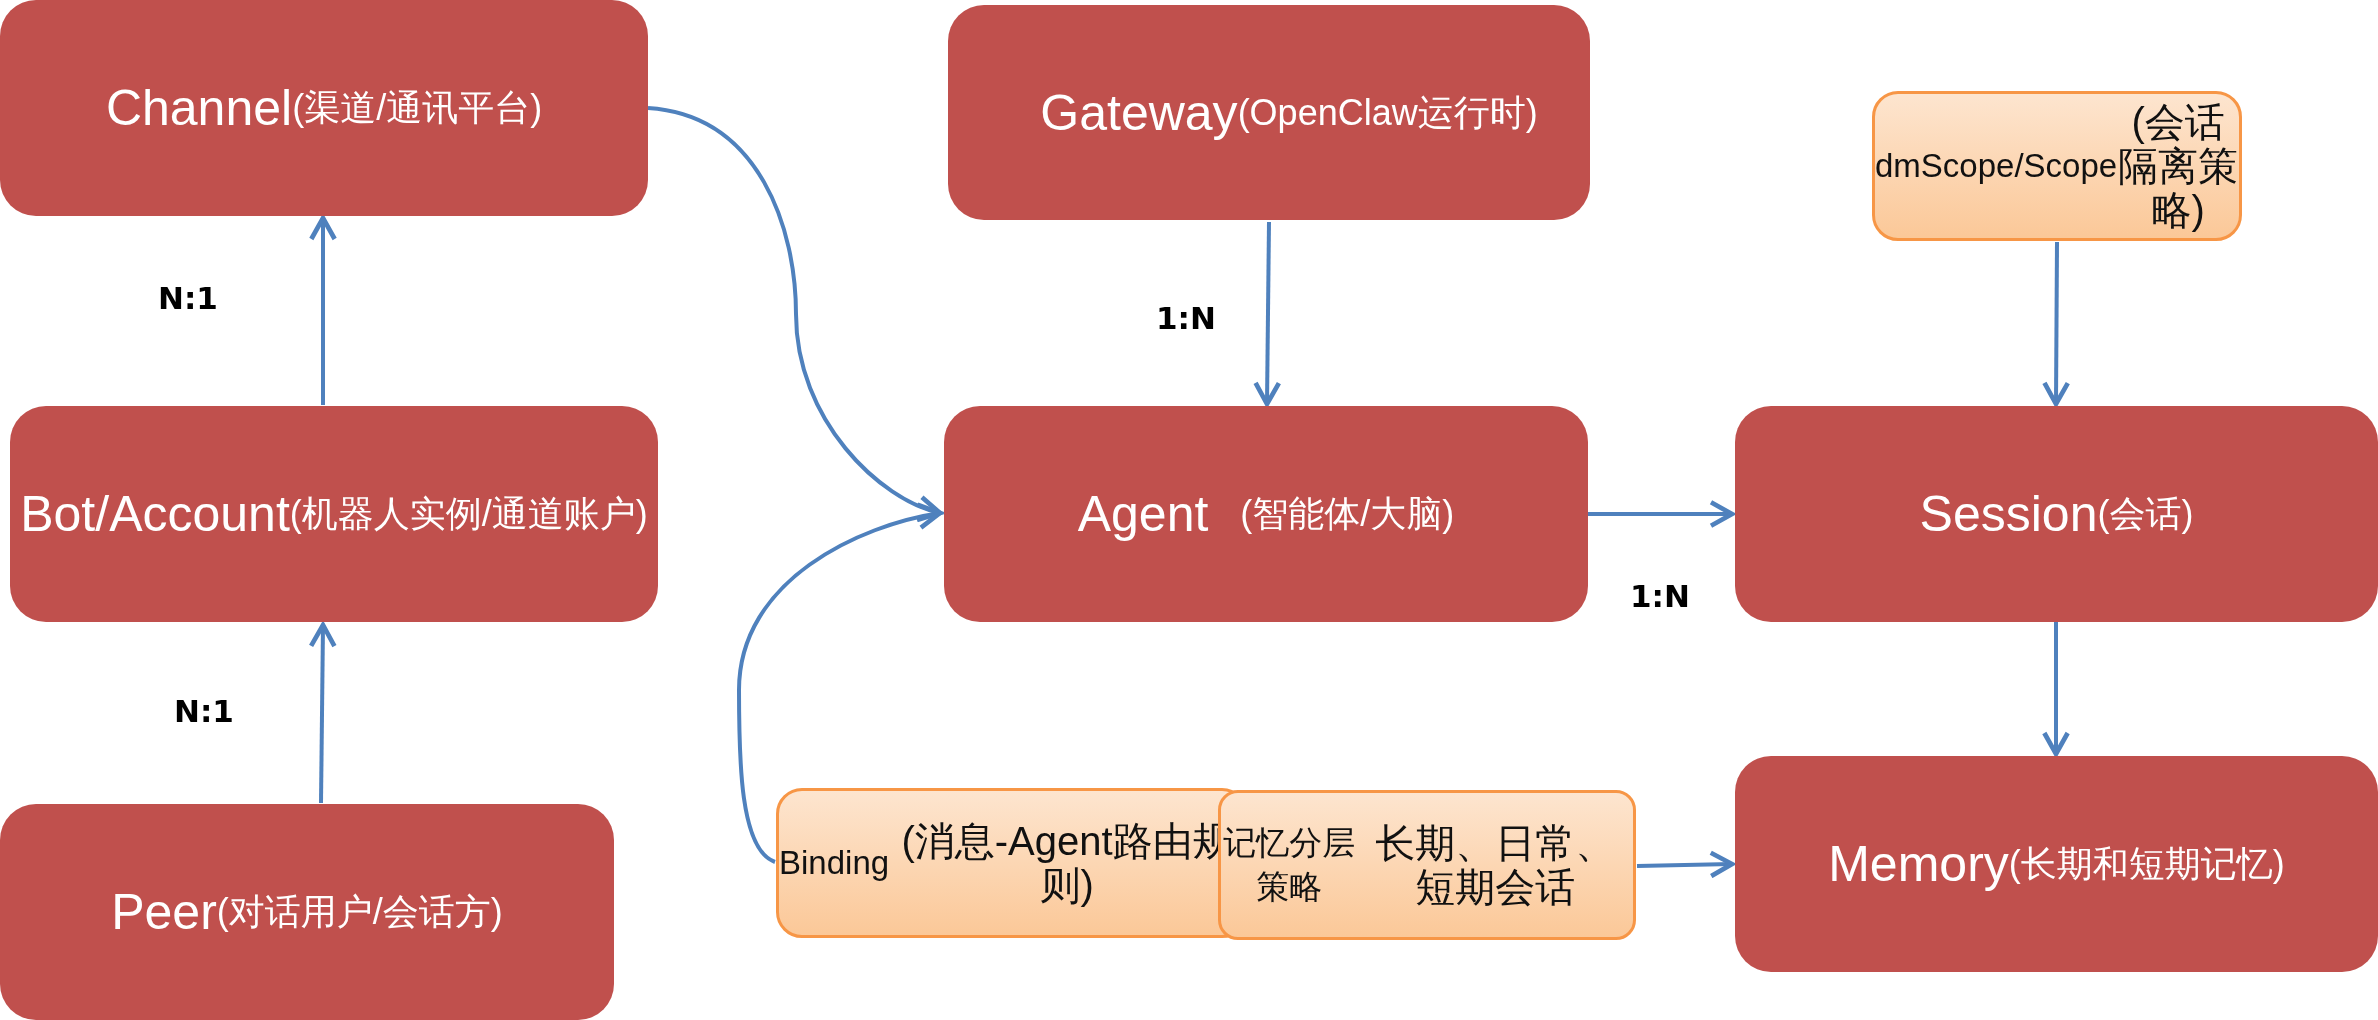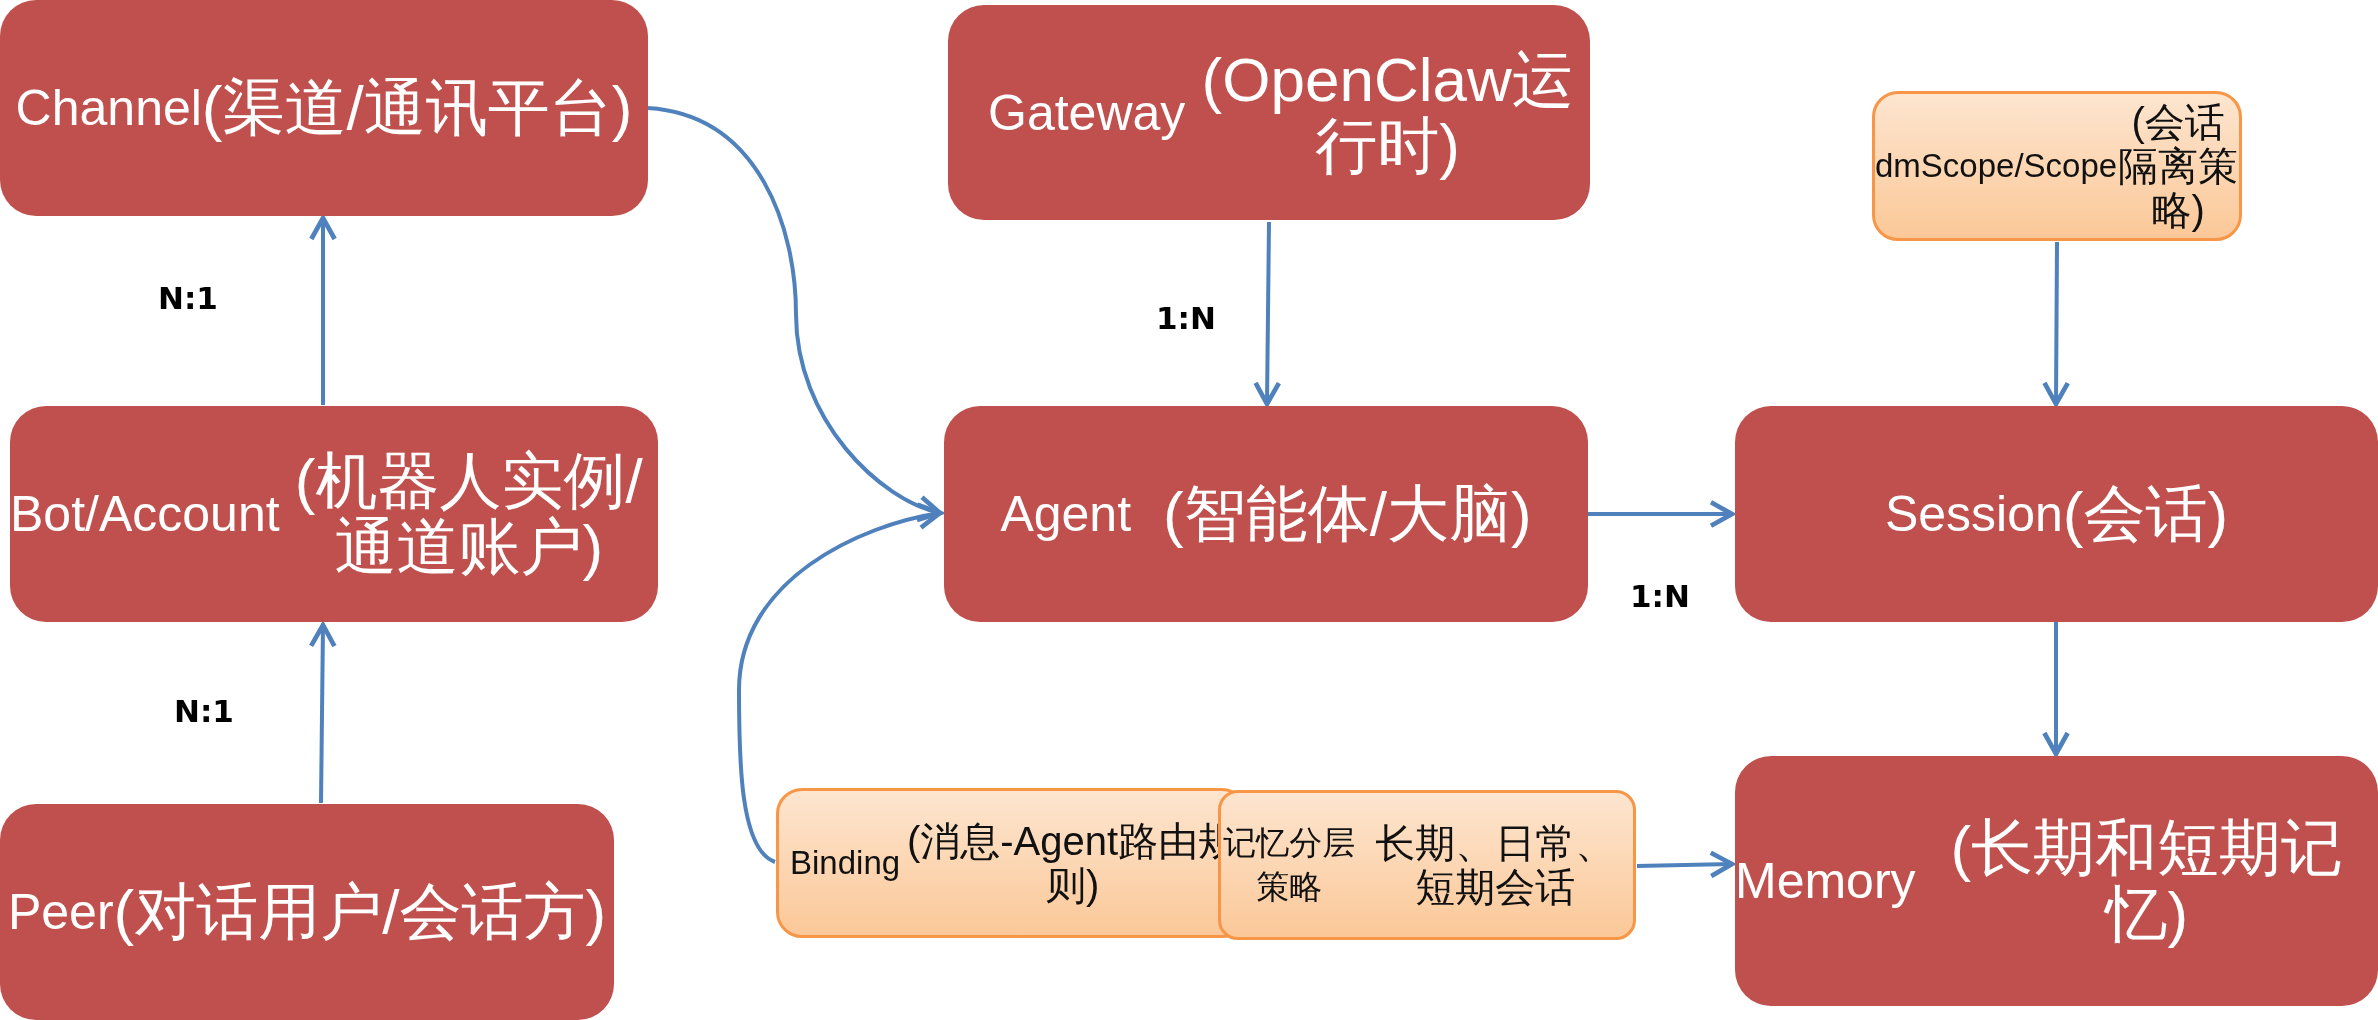--- a/index.html
+++ b/index.html
@@ -2,21 +2,21 @@
 <html><head>
 <meta charset="utf-8">
 <style>
   html, body { margin:0; padding:0; background:#ffffff; }
   body { width:2378px; height:1020px; position:relative; overflow:hidden;
          font-family:"Liberation Sans","DejaVu Sans",sans-serif; }
   .node { position:absolute; box-sizing:border-box; display:flex; flex-direction:row;
           align-items:center; justify-content:center; text-align:center; }
   .red { background:#c0504d; color:#ffffff; border-radius:36px; }
   .red .t1 { font-size:50px; line-height:62px; }
-  .red .t2 { font-size:62px; line-height:66px; }
+  .red .t2 { font-size:36px; line-height:66px; }
   .orange { background:linear-gradient(#fde5cf,#fbc898); border:3px solid #f79646;
             border-radius:26px; color:#111; }
   .orange .t1 { font-size:33px; line-height:44px; }
   .orange .t2 { font-size:40px; line-height:44px; }
   .label { position:absolute; font-family:"DejaVu Sans",sans-serif; font-weight:bold;
            font-size:31px; color:#000; }
   svg.edges { position:absolute; left:0; top:0; }
 </style>
 </head>
 <body>
@@ -55,30 +55,30 @@
   <div class="t2">(OpenClaw运行时)</div>
 </div>
 <div class="node red" style="left:944px;top:406px;width:644px;height:216px;gap:32px;">
   <div class="t1">Agent</div>
   <div class="t2">(智能体/大脑)</div>
 </div>
 <div class="node red" style="left:1735px;top:406px;width:643px;height:216px;">
   <div class="t1">Session</div>
   <div class="t2">(会话)</div>
 </div>
-<div class="node red" style="left:1735px;top:756px;width:643px;height:250px;">
+<div class="node red" style="left:1735px;top:756px;width:643px;height:216px;">
   <div class="t1">Memory</div>
   <div class="t2">(长期和短期记忆)</div>
 </div>
 
 <div class="node orange" style="left:1872px;top:91px;width:370px;height:150px;">
   <div class="t1">dmScope/Scope</div>
   <div class="t2">(会话隔离策略)</div>
 </div>
-<div class="node orange" style="left:776px;top:788px;width:472px;height:150px;padding-left:11px;">
+<div class="node orange" style="left:776px;top:788px;width:472px;height:150px;">
   <div class="t1">Binding</div>
   <div class="t2">(消息-Agent路由规则)</div>
 </div>
 <div class="node orange" style="left:1218px;top:790px;width:418px;height:150px;border-radius:20px;">
   <div class="t1">记忆分层策略</div>
   <div class="t2">长期、日常、短期会话</div>
 </div>
 
 <div class="label" style="left:158px;top:280px;">N:1</div>
 <div class="label" style="left:174px;top:693px;">N:1</div>

